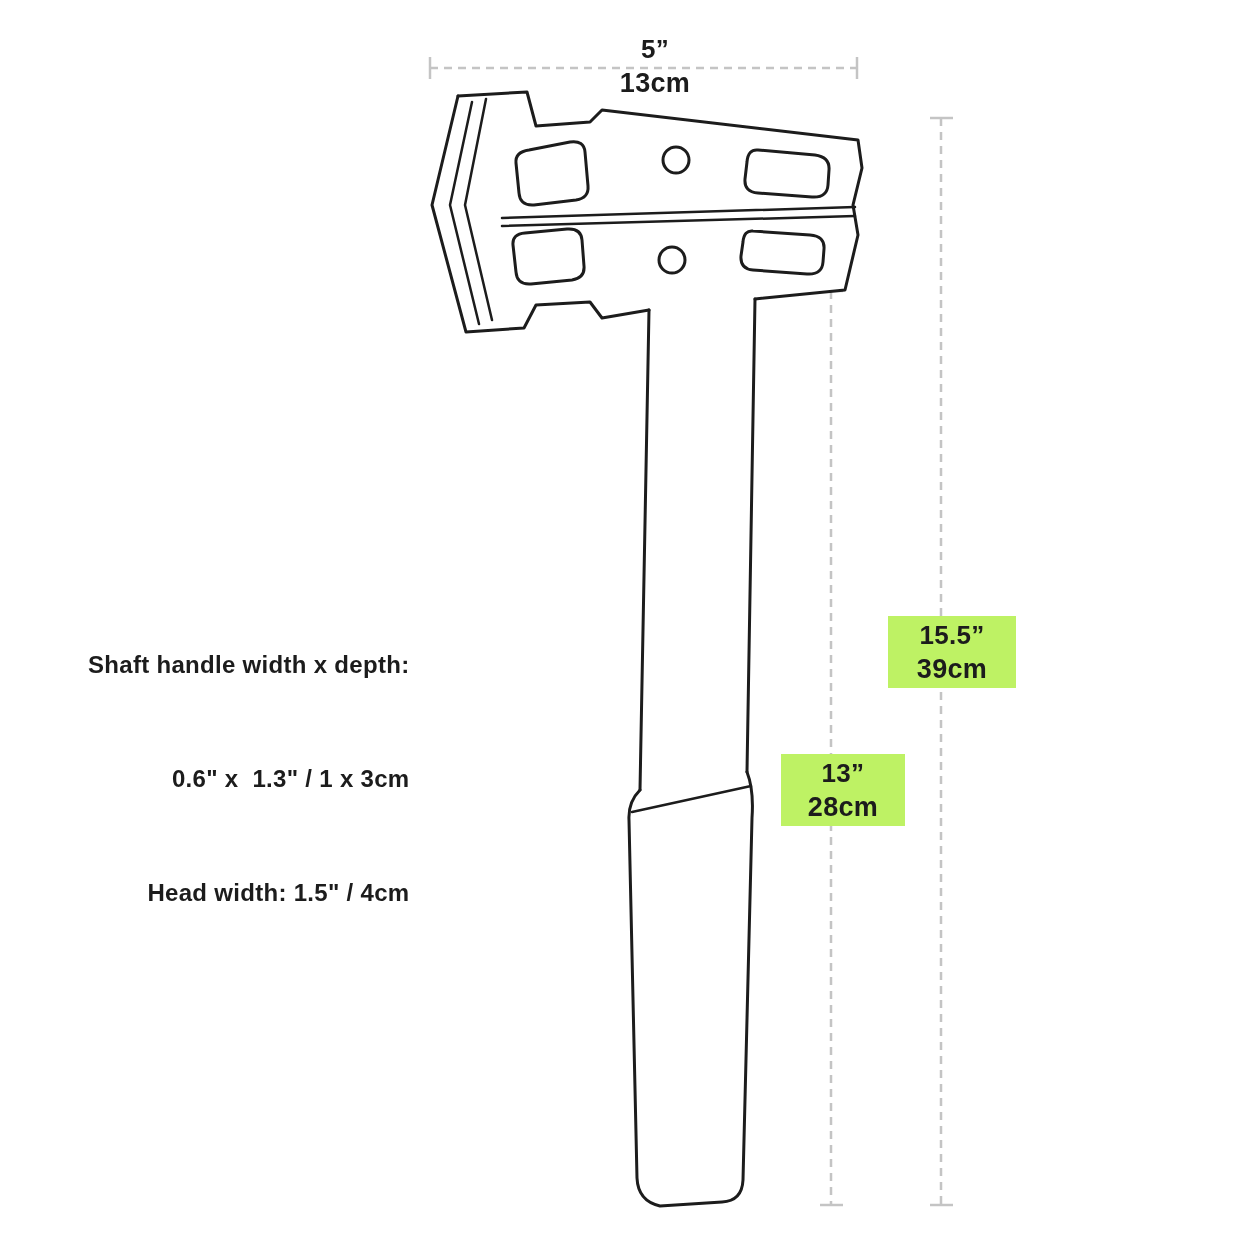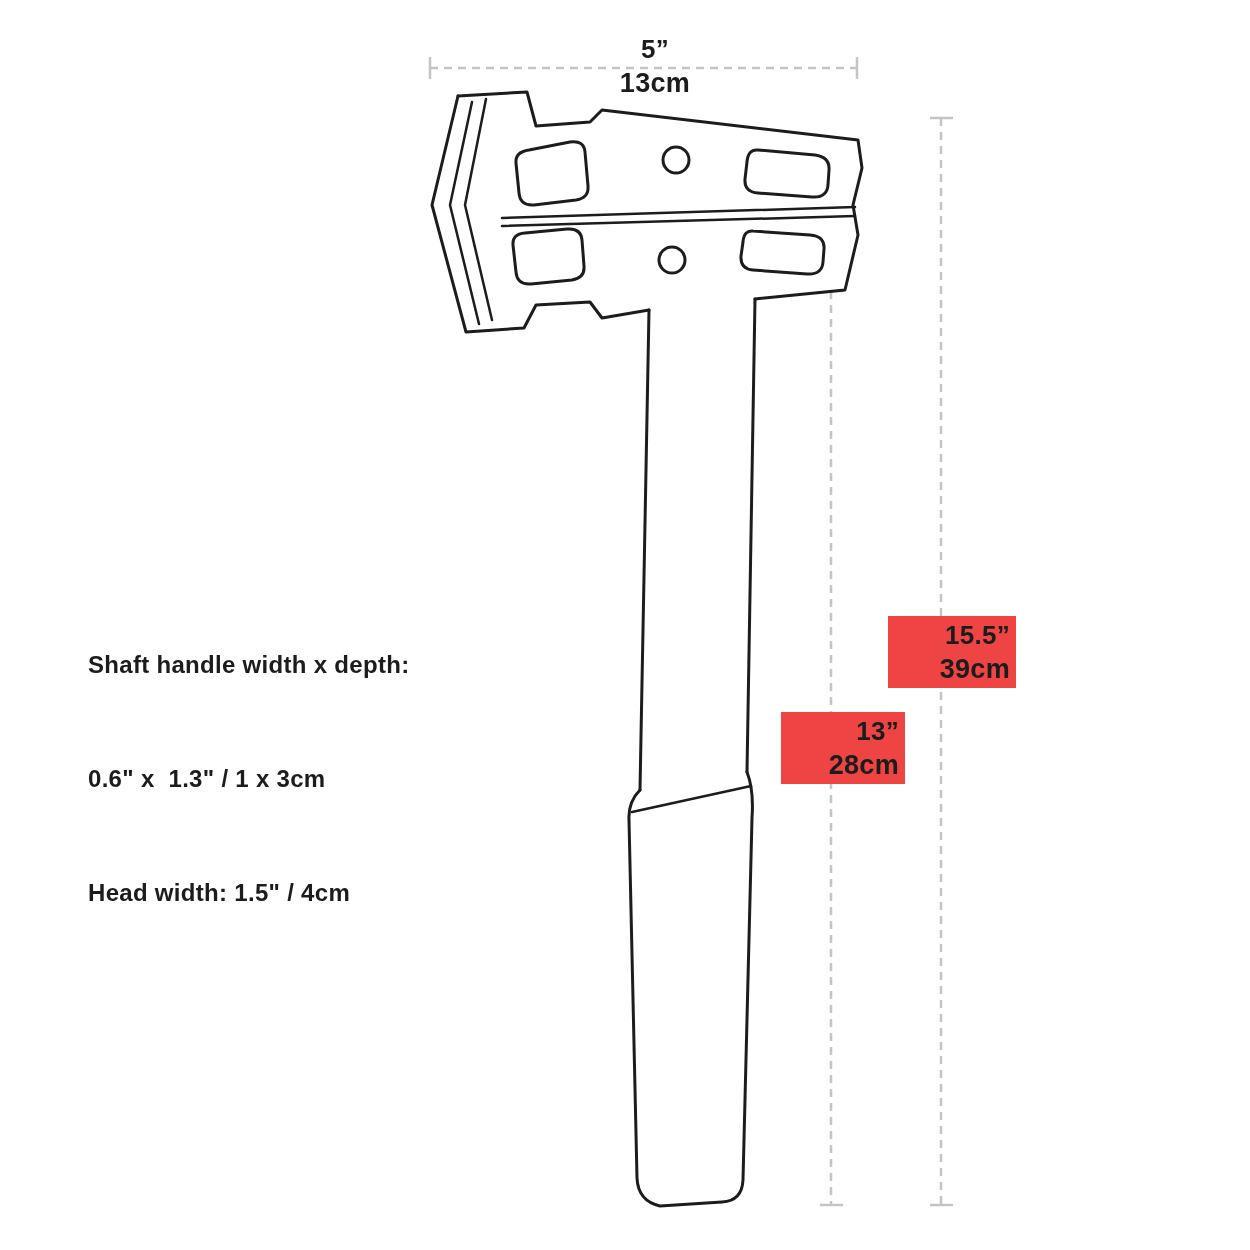--- a/index.html
+++ b/index.html
@@ -23,36 +23,35 @@
   .dim-label {
     position: absolute;
     text-align: center;
     font-weight: bold;
     color: #1c1c1c;
     font-size: 25px;
     line-height: 34px;
     letter-spacing: 0.3px;
   }
   .dim-label.on-line {
-    background: #ef4444;
+    background: #bef264;
     padding: 2px 6px;
-    text-align: right;
   }
   .dim-label .inches { font-size: 26px; }
   .dim-label .metric { font-size: 27px; }
   .specs {
     position: absolute;
     left: 88px;
     top: 570px;
     font-weight: bold;
     color: #1c1c1c;
     font-size: 24px;
     line-height: 38px;
     letter-spacing: 0.3px;
-    text-align: left;
+    text-align: right;
     white-space: pre;
   }
 </style>
 </head>
 <body>
 
 <div class="canvas">
 
   <svg class="drawing" width="1250" height="1250" viewBox="0 0 1250 1250">
 
@@ -109,21 +108,21 @@
   <div class="dim-label" style="left:560px; top:32px; width:190px;">
     <div class="inches">5”</div>
     <div class="metric">13cm</div>
   </div>
 
   <div class="dim-label on-line" style="left:888px; top:616px; width:116px;">
     <div class="inches">15.5”</div>
     <div class="metric">39cm</div>
   </div>
 
-  <div class="dim-label on-line" style="left:781px; top:712px; width:112px;">
+  <div class="dim-label on-line" style="left:781px; top:754px; width:112px;">
     <div class="inches">13”</div>
     <div class="metric">28cm</div>
   </div>
 
   <div class="specs">
     <div>Shaft handle width x depth:</div>
     <div>0.6" x  1.3" / 1 x 3cm</div>
     <div>Head width: 1.5" / 4cm</div>
   </div>
 

